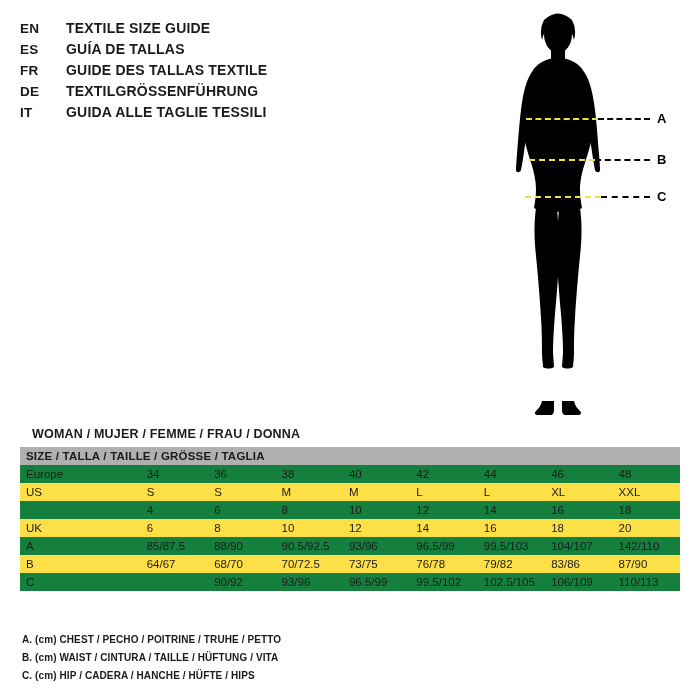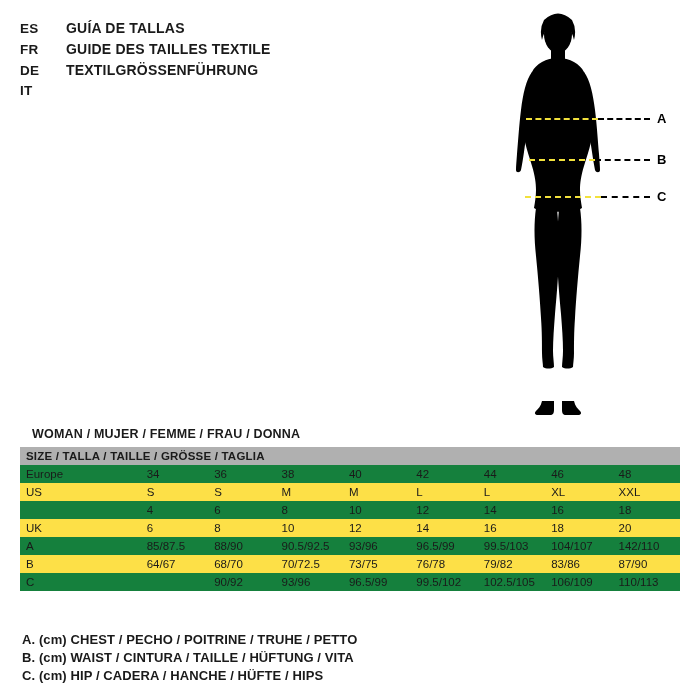--- a/index.html
+++ b/index.html
@@ -110,46 +110,51 @@
   .col-val { width: 67px; text-align: left; }
 
   
   .legend {
     position: absolute;
     left: 22px;
     top: 631px;
     width: 600px;
   }
   .legend div {
-    font-size: 13px;
+    font-size: 10px;
     font-weight: bold;
     line-height: 18px;
     letter-spacing: 0.1px;
   }
 </style>
 </head>
 <body>
 
 <div class="page">
 
   <div class="title-block">
     <div class="title-row">
+      <span class="lang-code">EN</span>
+      <span class="lang-title">TEXTILE SIZE GUIDE</span>
+    </div>
+    <div class="title-row">
       <span class="lang-code">ES</span>
       <span class="lang-title">GUÍA DE TALLAS</span>
     </div>
     <div class="title-row">
       <span class="lang-code">FR</span>
-      <span class="lang-title">GUIDE DES TAILLES TEXTILE</span>
+      <span class="lang-title">GUIDE DES TALLAS TEXTILE</span>
     </div>
     <div class="title-row">
       <span class="lang-code">DE</span>
       <span class="lang-title">TEXTILGRÖSSENFÜHRUNG</span>
     </div>
     <div class="title-row">
       <span class="lang-code">IT</span>
+      <span class="lang-title">GUIDA ALLE TAGLIE TESSILI</span>
     </div>
   </div>
 
   <div class="figure-area">
     <svg class="figure-svg" width="220" height="420" viewBox="0 0 220 420">
       <g fill="#000000">
 
         <ellipse cx="88" cy="26" rx="14" ry="19"></ellipse>
 
         <rect x="81" y="41" width="14" height="13"></rect>

